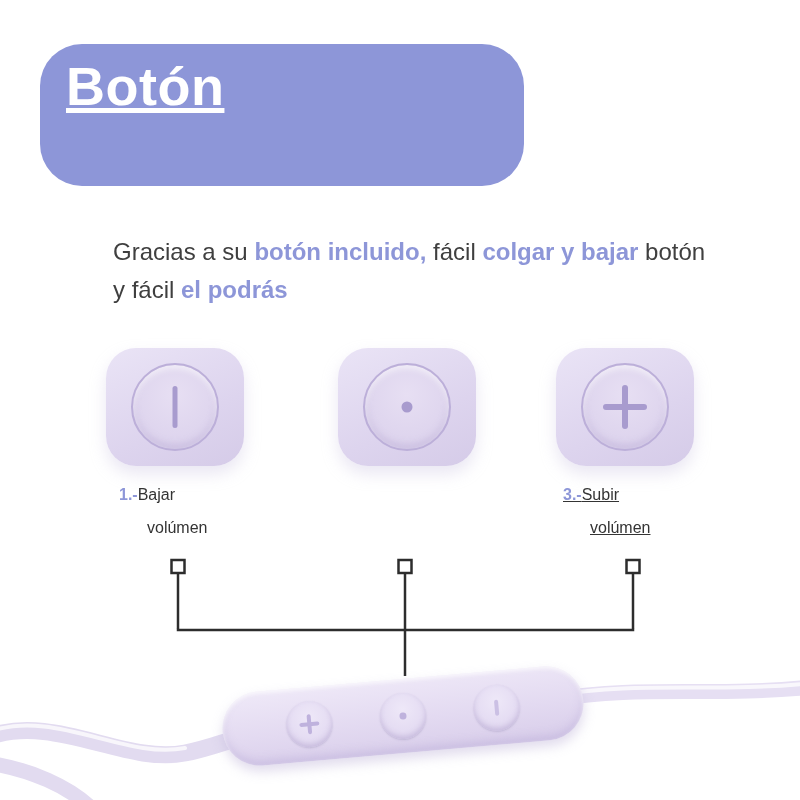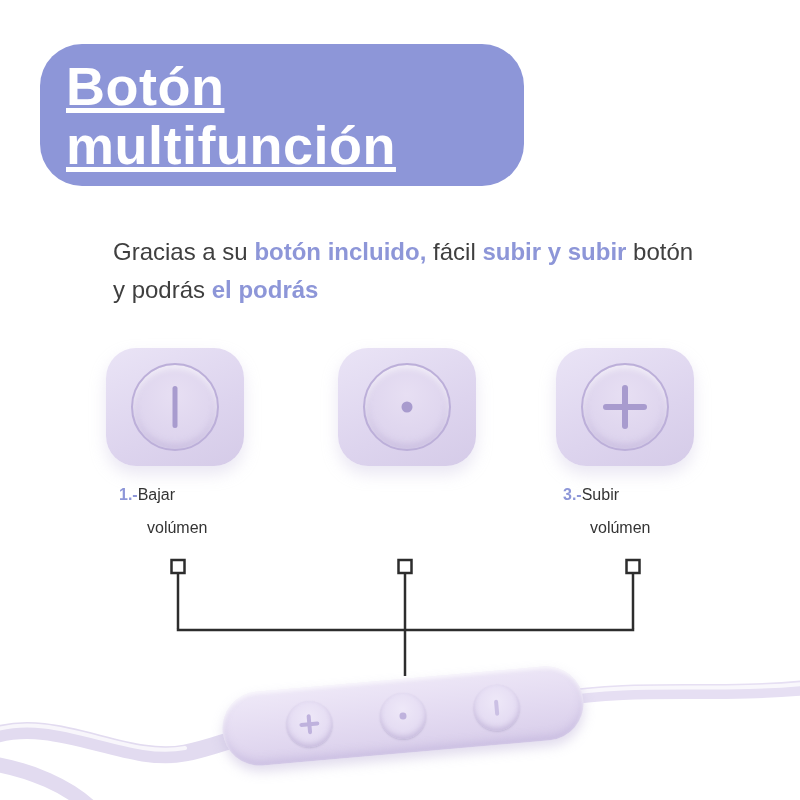--- a/index.html
+++ b/index.html
@@ -49,21 +49,21 @@
   .gdot{width:11px;height:11px;border-radius:50%;}
   .gplus-h{width:44px;height:6px;}
   .gplus-v{width:6px;height:44px;}
 
   
   .label{position:absolute;top:478px;font-size:16px;color:#343434;line-height:33px;}
   .label .num{color:#8d96d8;font-weight:bold;}
   .label .l2{display:block;}
   .label.lb1{left:119px;}  .label.lb1 .l2{margin-left:28px;}
   .label.lb2{left:313px;}  .label.lb2 .l2{margin-left:44px;}
-  .label.lb3{left:563px;}  .label.lb3 .l2{margin-left:27px;}
+  .label.lb3{left:563px;text-decoration:underline;}  .label.lb3 .l2{margin-left:27px;}
 
   
   .callouts{position:absolute;left:0;top:0;width:800px;height:800px;pointer-events:none;}
 
   
   .photo{position:absolute;left:0;top:645px;width:800px;height:155px;overflow:hidden;}
   .photo svg{position:absolute;left:0;top:0;}
   .remote{
     position:absolute;left:222px;top:34px;width:362px;height:74px;border-radius:40px;
     background:linear-gradient(178deg,#efe9f8 0%,#e3daf1 55%,#d8cdea 100%);
@@ -84,24 +84,23 @@
   .rg.dot{width:7px;height:7px;border-radius:50%;}
   .rg.bar{width:4px;height:16px;background:#cbc0e4;}
 </style>
 </head>
 <body>
 
 <div class="page">
 
   <div class="badge">
     <div class="t">Botón</div>
-    <div class="t">multifunción</div>
   </div>
 
-  <p class="intro"><span>Gracias a su </span><span class="accent">botón incluido,</span><span> fácil </span><span class="accent">subir y subir</span><span> botón</span><br><span>y podrás </span><span class="accent">el podrás</span></p>
+  <p class="intro"><span>Gracias a su </span><span class="accent">botón incluido,</span><span> fácil </span><span class="accent">colgar y bajar</span><span> botón</span><br><span>y fácil </span><span class="accent">el podrás</span></p>
 
   <div class="card c1">
     <div class="circle">
       <div class="gbar"></div>
     </div>
   </div>
   <div class="card c2">
     <div class="circle">
       <div class="gdot"></div>
     </div>

